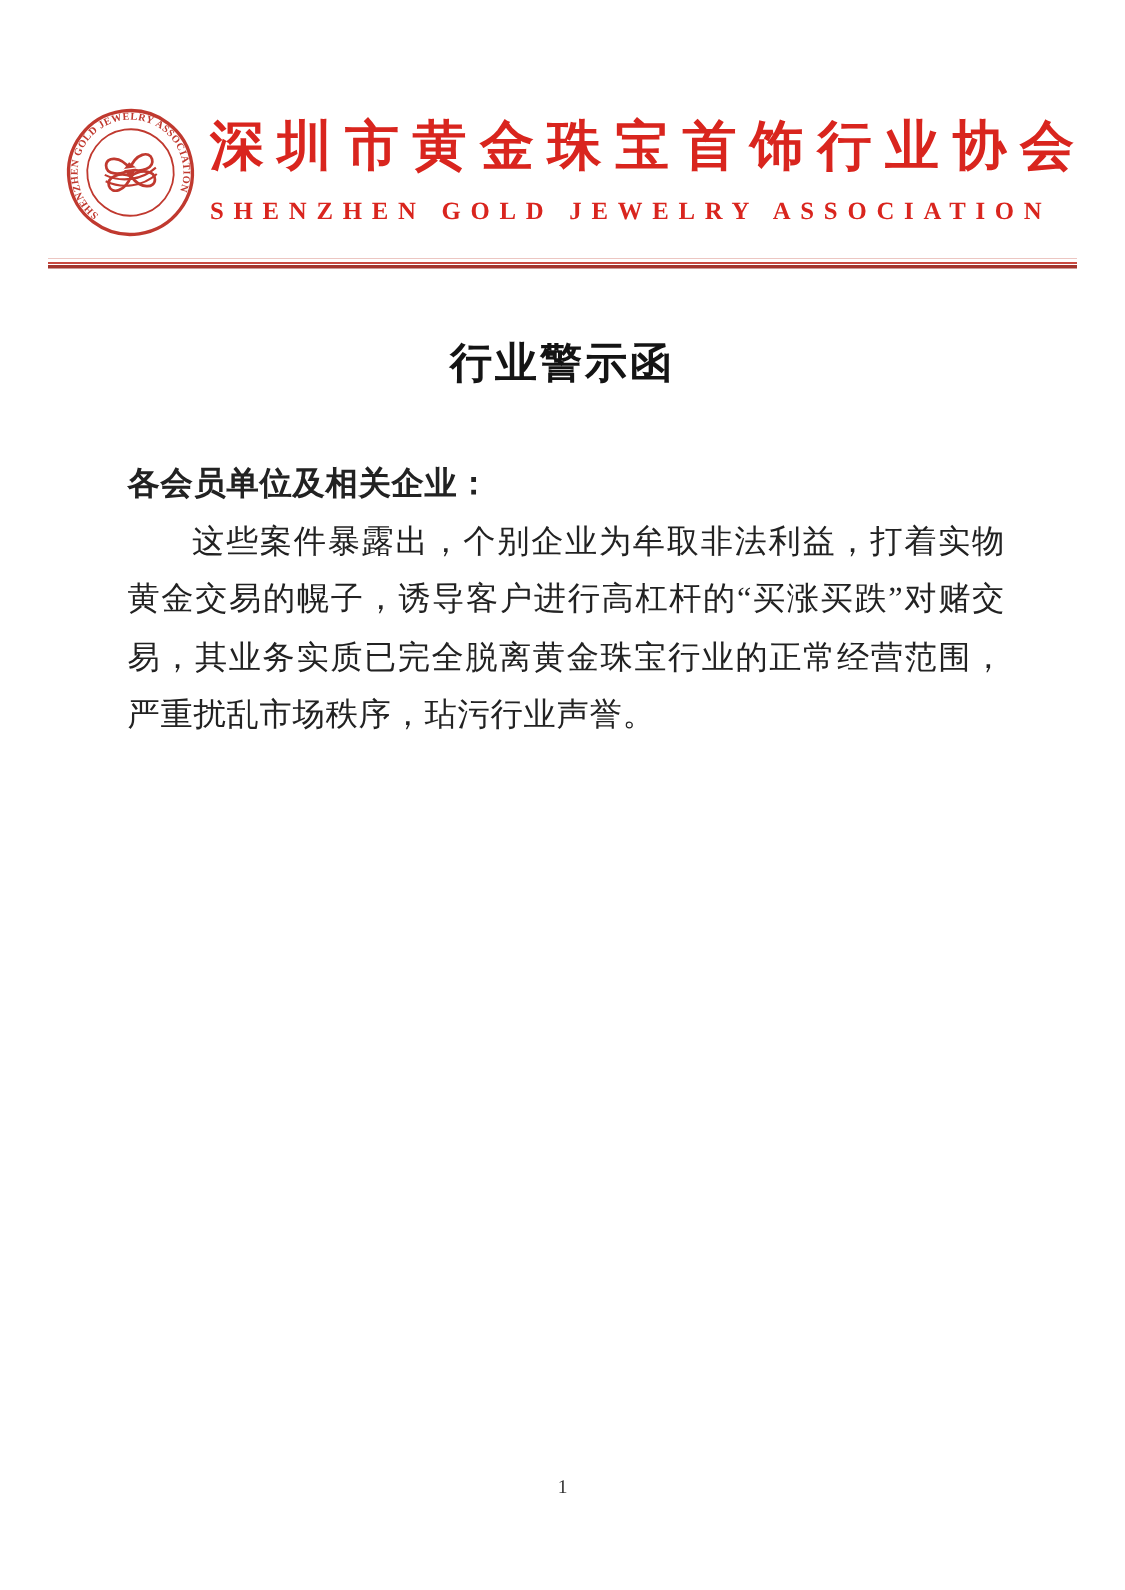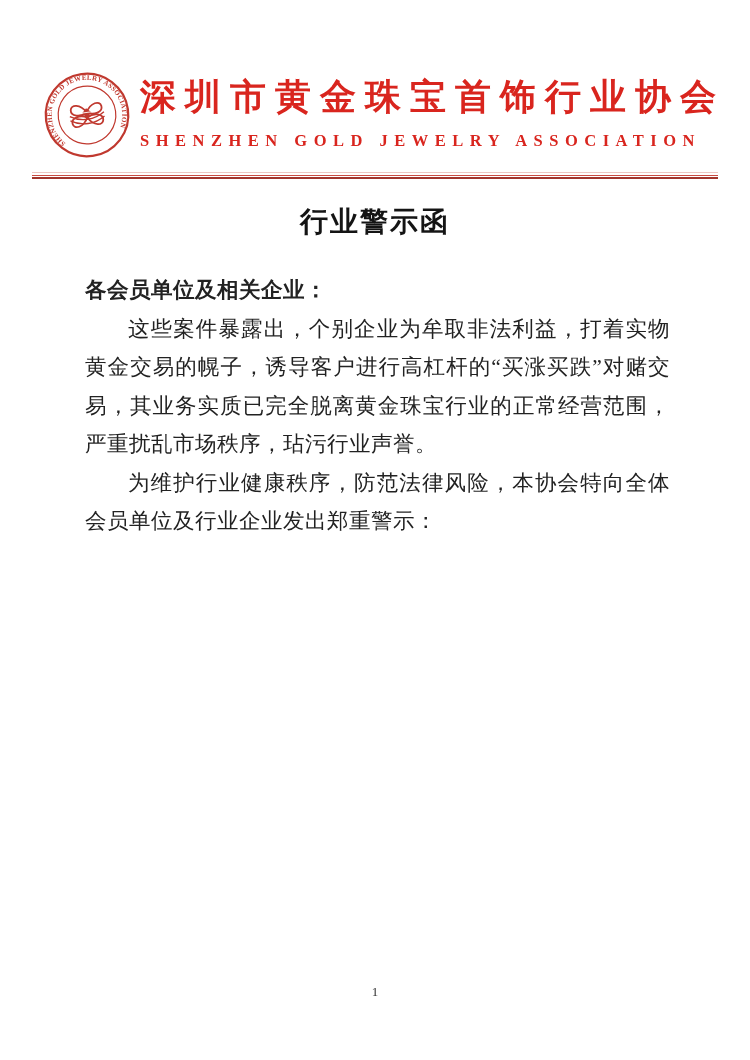--- a/index.html
+++ b/index.html
@@ -56,30 +56,30 @@
       to bottom,
       #ecc6c2 0px, #ecc6c2 1px,
       #ffffff 1px, #ffffff 2.5px,
       #c94a41 2.5px, #c94a41 4px,
       #ffffff 4px, #ffffff 5px,
       #a2352d 5px, #a2352d 7px
     );
   }
   
   .doc-title {
-    margin-top: 24px;
+    margin-top: 44px;
     text-align: center;
     font-family: "Liberation Sans", "DejaVu Sans", sans-serif;
     font-weight: 700;
     font-size: 28px;
     letter-spacing: 2px;
     color: #141414;
   }
   .body-text {
-    margin-top: 30px;
+    margin-top: 42px;
     padding: 0 80px 0 85px;
     font-size: 21.5px;
     line-height: 38.5px;
     text-align: justify;
     color: #222222;
   }
   .salutation {
     font-family: "Liberation Sans", "DejaVu Sans", sans-serif;
     font-weight: 700;
     letter-spacing: 0.5px;
@@ -138,21 +138,20 @@
   </header>
 
   <div class="rule"></div>
 
   <h1 class="doc-title">行业警示函</h1>
 
   <main class="body-text">
     <p class="salutation">各会员单位及相关企业：</p>
     <div>
         <p class="para">这些案件暴露出，个别企业为牟取非法利益，打着实物黄金交易的幌子，诱导客户进行高杠杆的“买涨买跌”对赌交易，其业务实质已完全脱离黄金珠宝行业的正常经营范围，严重扰乱市场秩序，玷污行业声誉。</p>
-        <p class="para">为维护行业健康秩序，防范法律风险，本协会特向全体会员单位及行业企业发出郑重警示：</p>
       </div>
   </main>
 
   <footer class="page-footer">
     <span class="page-num">1</span>
   </footer>
 
 </div>
 
 </body></html>

